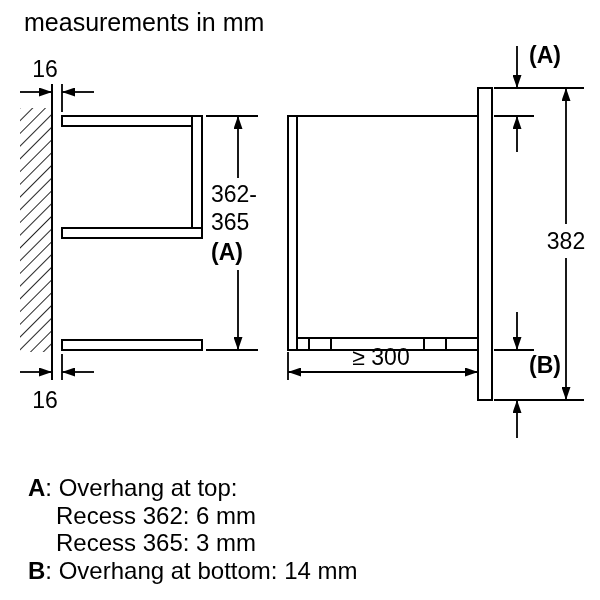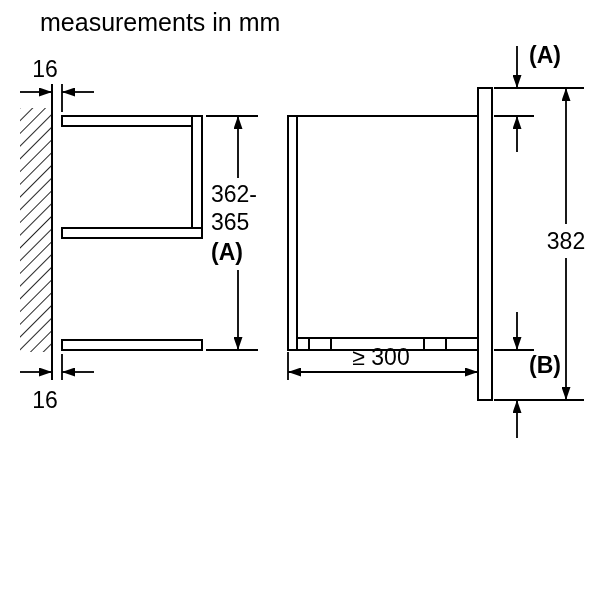--- a/index.html
+++ b/index.html
@@ -11,21 +11,21 @@
     position: relative;
     width: 600px;
     height: 600px;
     background: #ffffff;
     font-family: "Liberation Sans", sans-serif;
     color: #000;
     overflow: hidden;
   }
   .title {
     position: absolute;
-    left: 40px;
+    left: 24px;
     top: 8px;
     font-size: 25px;
     color: #000;
   }
   .diagram-svg {
     position: absolute;
     left: 0;
     top: 0;
   }
   .diagram-svg text {
@@ -130,14 +130,24 @@
       <text x="529" y="373" class="b">(B)</text>
     </g>
 
     <g>
       <line x1="566" y1="224" x2="566" y2="88" stroke="#000" stroke-width="1.8" marker-end="url(#arrow)"></line>
       <line x1="566" y1="258" x2="566" y2="400" stroke="#000" stroke-width="1.8" marker-end="url(#arrow)"></line>
       <text x="566" y="249" text-anchor="middle">382</text>
     </g>
   </svg>
 
+  <div class="legend">
+    <div class="legend-line">
+      <span class="bold">A</span><span>: Overhang at top:</span>
+    </div>
+    <div class="legend-line indent">Recess 362: 6 mm</div>
+    <div class="legend-line indent">Recess 365: 3 mm</div>
+    <div class="legend-line">
+      <span class="bold">B</span><span>: Overhang at bottom: 14 mm</span>
+    </div>
+  </div>
 
 </div>
 
 </body></html>

